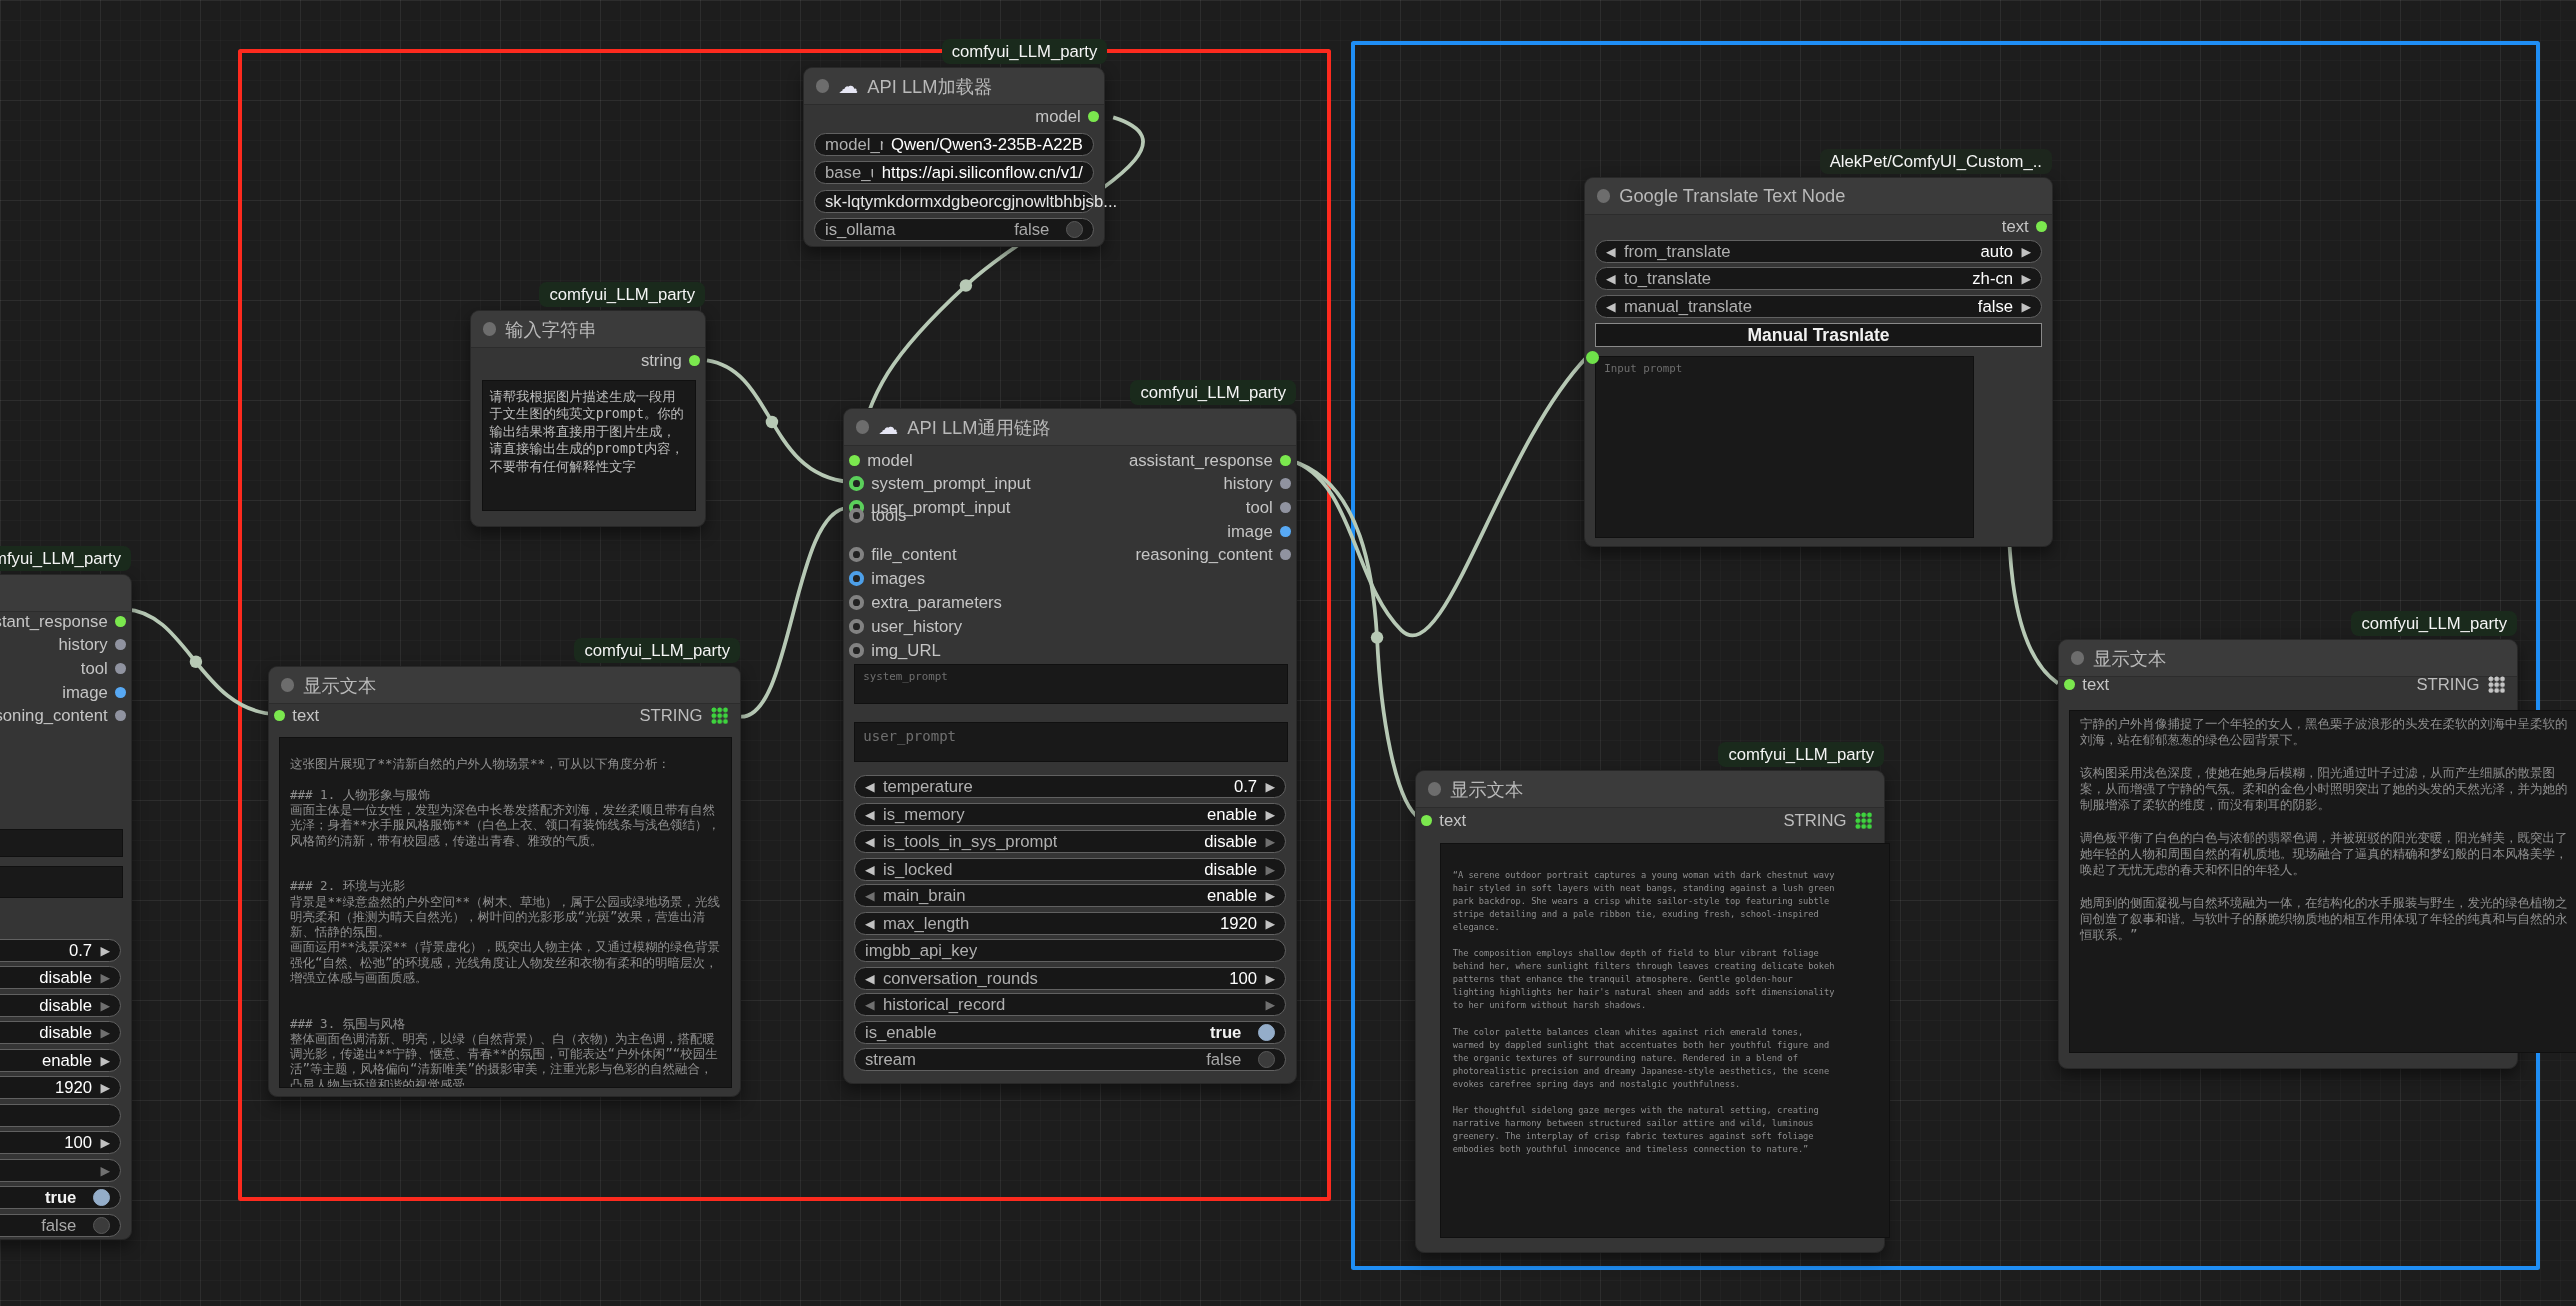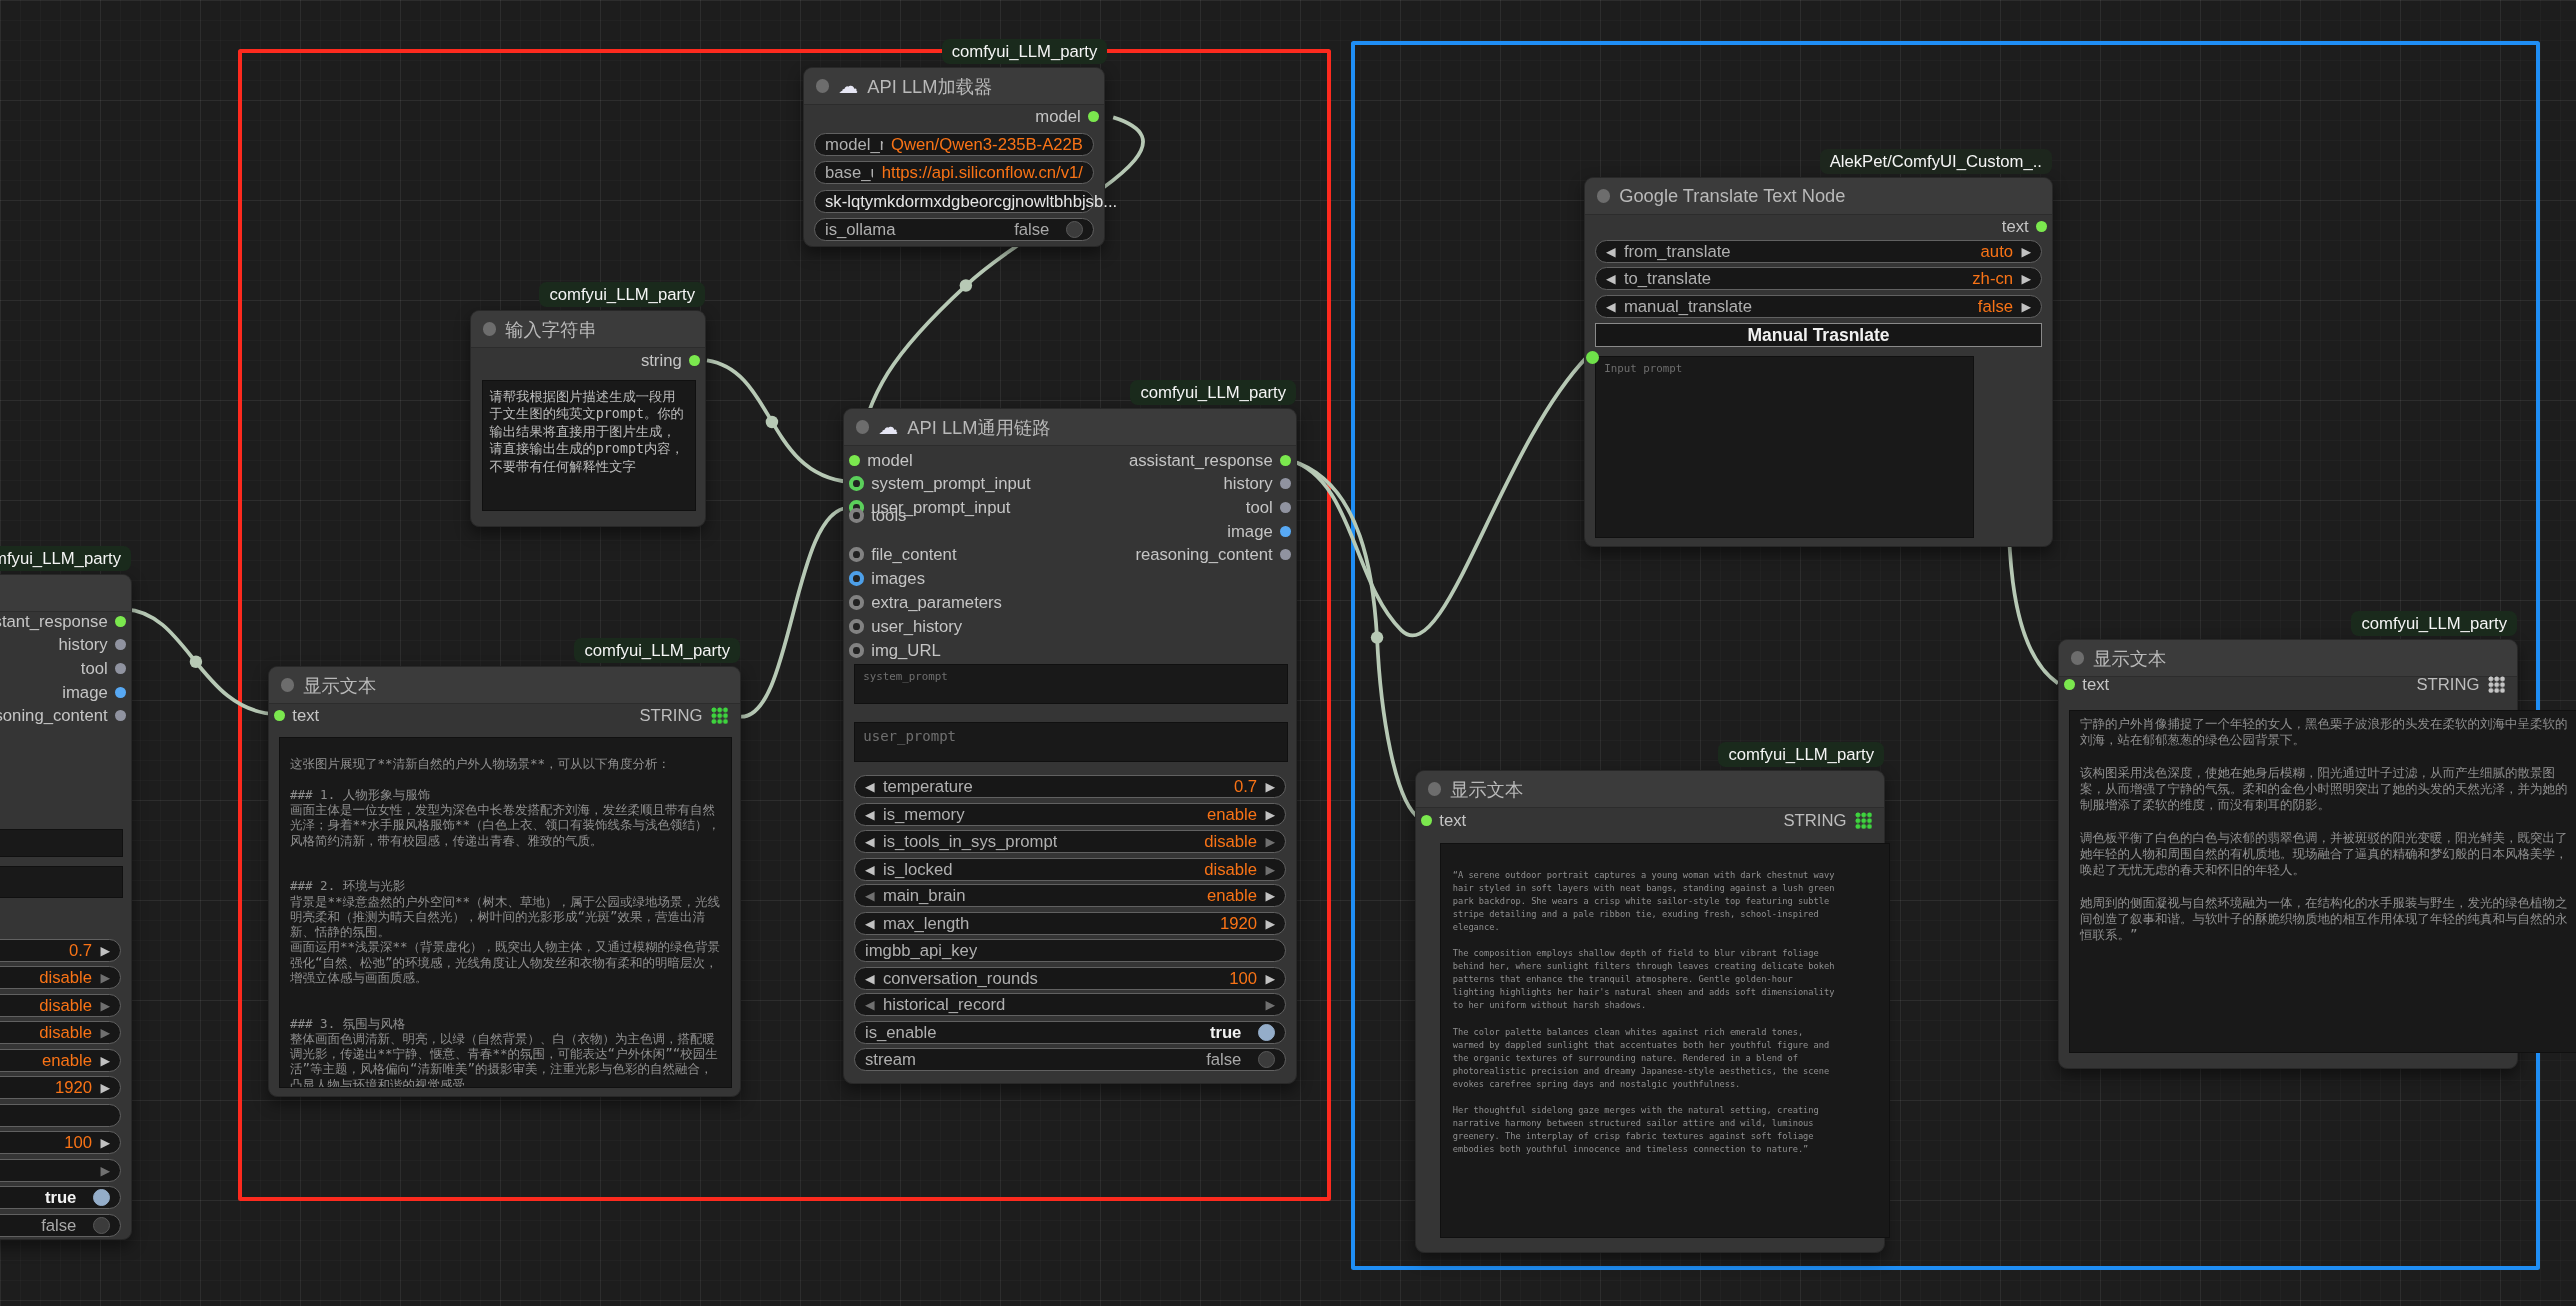--- a/index.html
+++ b/index.html
@@ -30,21 +30,21 @@
   .dot.g{background:#7be84e;}
   .dot.gray{background:#9093a0;}
   .dot.b{background:#58a9f4;}
   .dot.ring{width:6.7px;height:6.7px;border:4.2px solid #828282;background:#222;}
   .dot.ring.gr{border-color:#5bcf5b;}
   .dot.ring.bl{border-color:#4d9fe8;}
   .widget{position:absolute;left:10px;right:10px;height:23px;background:#171717;border:1.7px solid #616161;
           border-radius:12.5px;display:flex;align-items:center;padding:0 10px;gap:8.3px;font-size:16.7px;
           color:#c9c9c9;box-sizing:border-box;white-space:nowrap;}
   .wlabel{color:#b0b0b0;overflow:hidden;}
-  .wvalue{margin-left:auto;color:#f97316;}
+  .wvalue{margin-left:auto;color:#ffffff;}
   .arrow{font-size:12.5px;color:#c2c2c2;flex:none;}
   .arrow.dim{color:#707070;}
   .toggle{width:15px;height:15px;border-radius:50%;background:#3b3b3b;border:1.7px solid #585858;margin-left:8.3px;flex:none;}
   .toggle.on{background:#94adc9;border-color:#94adc9;}
   .ta{position:absolute;background:#191919;border:0.8px solid #101010;color:#8f8f8f;
       font-family:"DejaVu Sans Mono",monospace;white-space:pre-wrap;overflow:hidden;box-sizing:border-box;}
   .btn{position:absolute;background:#161616;border:1.7px solid #8a8a8a;color:#f0f0f0;font-weight:700;
        font-size:17.5px;display:flex;align-items:center;justify-content:center;box-sizing:border-box;}
   .strrow{position:absolute;display:flex;align-items:center;gap:8.3px;font-size:16.7px;color:#bdbdbd;}
   .grid-ic{width:17.5px;height:17.5px;flex:none;

